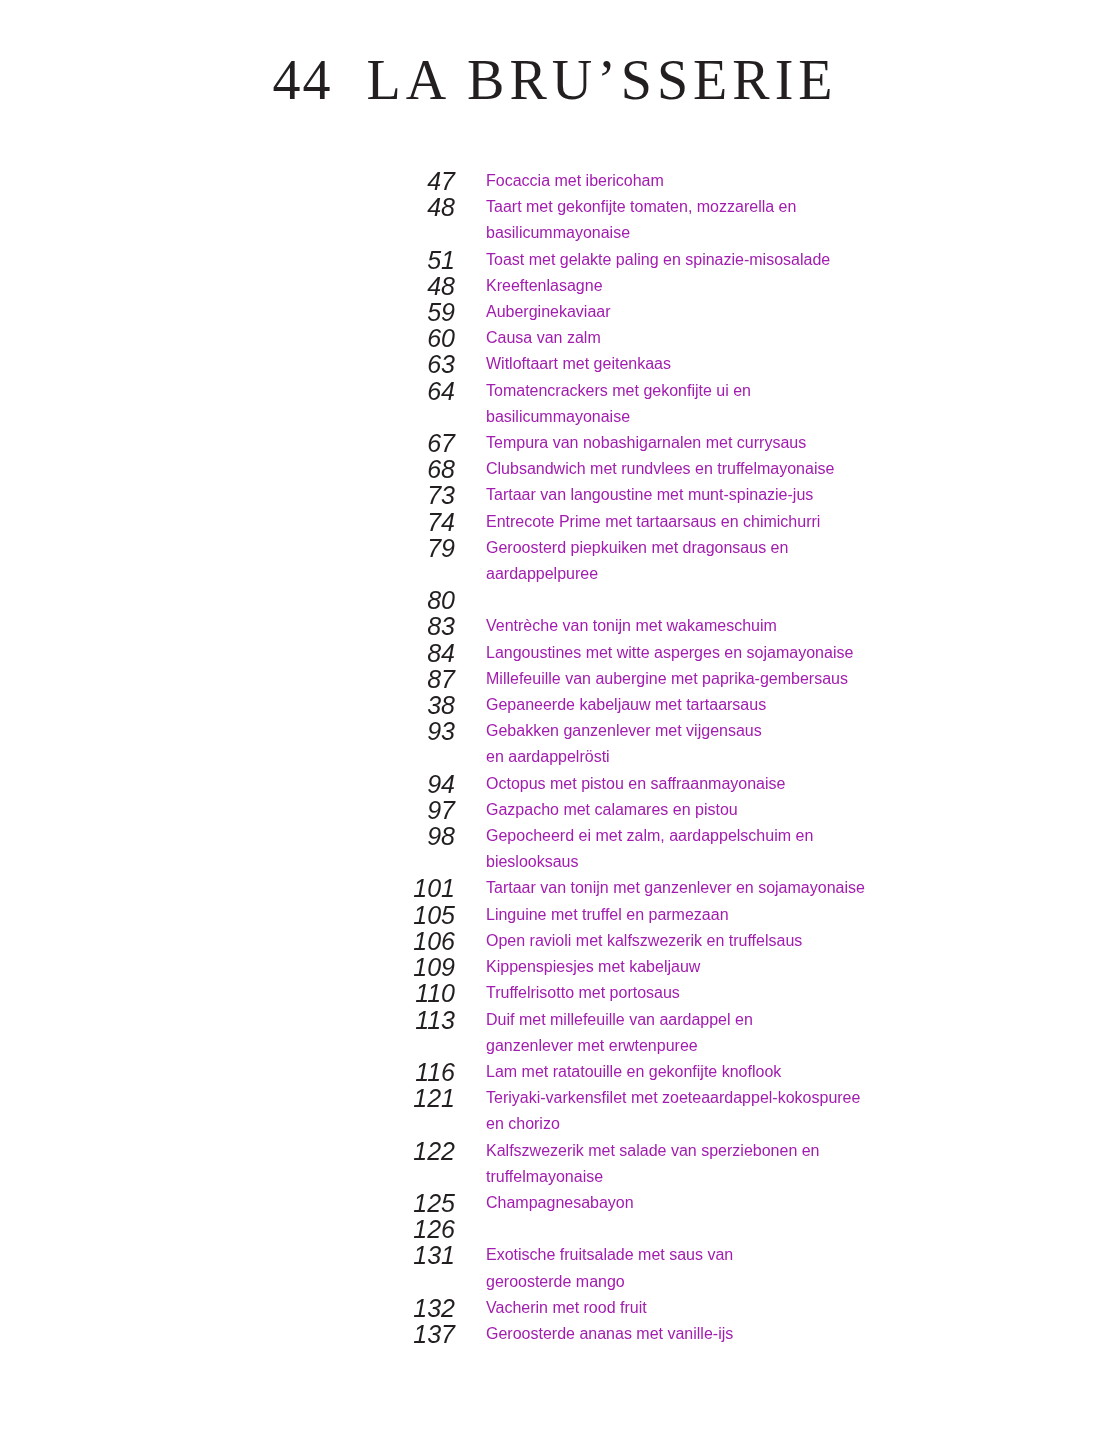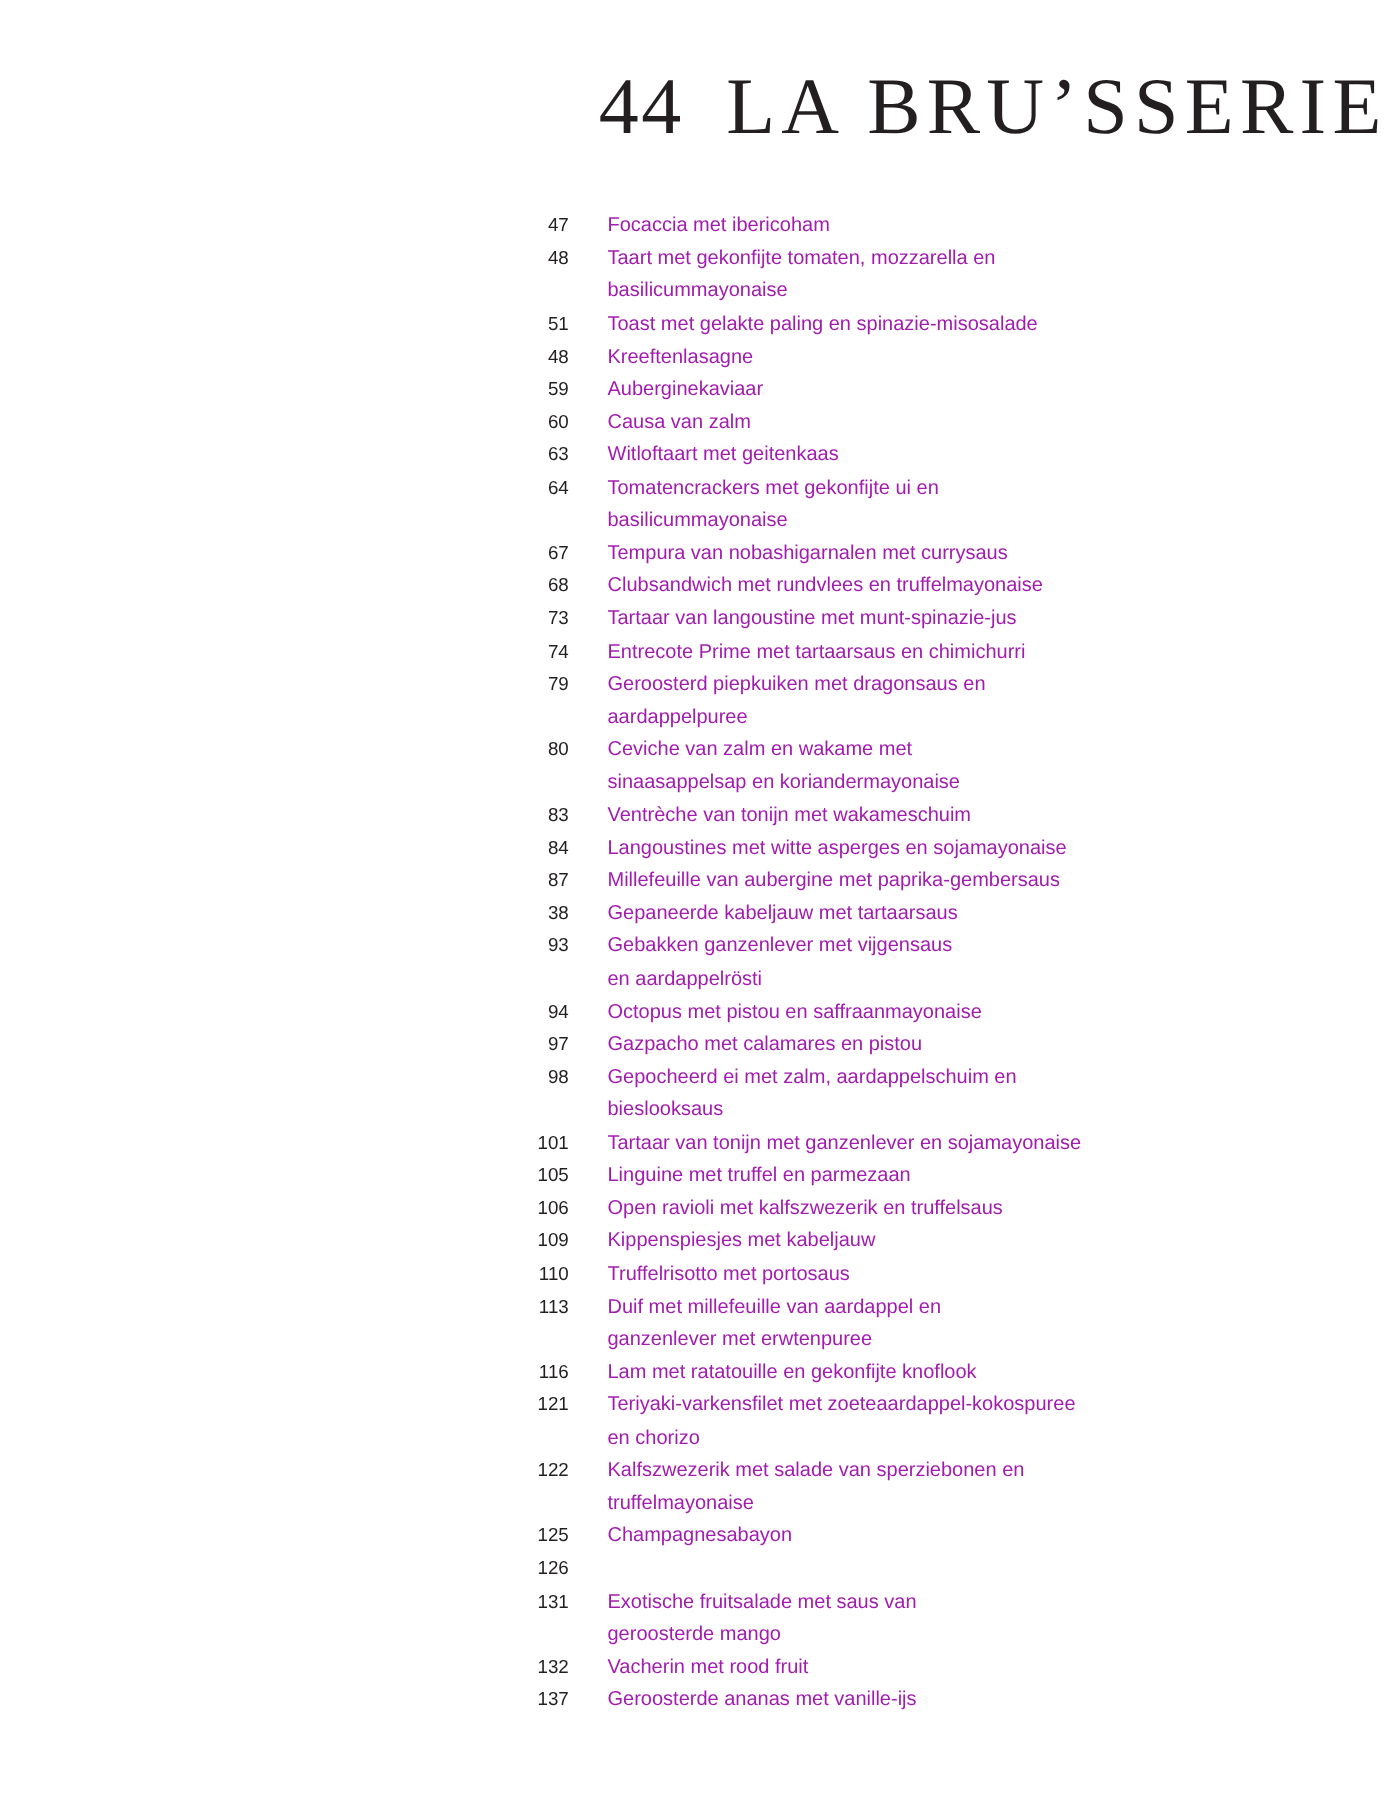--- a/index.html
+++ b/index.html
@@ -14,23 +14,23 @@
     background: #ffffff;
     overflow: hidden;
     font-family: "Liberation Sans", sans-serif;
     color: #231f20;
   }
   .title-row {
     position: absolute;
     top: 48px;
     left: 0;
     width: 1110px;
-    text-align: right;
+    text-align: center;
     font-family: "Liberation Serif", serif;
-    font-size: 64px;
+    font-size: 56px;
     letter-spacing: 2px;
     color: #231f20;
     white-space: nowrap;
   }
   .title-num {
     font-family: "Liberation Serif", serif;
     margin-right: 34px;
   }
   .title-name {
     font-family: "Liberation Serif", serif;
@@ -44,24 +44,25 @@
   }
   .toc-row {
     display: flex;
     align-items: flex-start;
     margin-bottom: 0px;
   }
   .toc-num {
     width: 72px;
     flex: 0 0 72px;
     text-align: right;
-    font-size: 15px;
+    font-size: 25px;
     line-height: 26.2px;
     padding-right: 0;
     color: #231f20;
+    font-style: italic;
   }
   .toc-text {
     flex: 1 1 auto;
     padding-left: 31px;
     font-size: 16px;
     line-height: 26.2px;
     color: #a21caf;
   }
   .toc-text .line2 {
     display: block;
@@ -124,21 +125,20 @@
       <div class="toc-row">
         <div class="toc-num">74</div>
         <div class="toc-text"><span>Entrecote Prime met tartaarsaus en chimichurri</span></div>
       </div>
       <div class="toc-row">
         <div class="toc-num">79</div>
         <div class="toc-text"><span>Geroosterd piepkuiken met dragonsaus en</span><span class="line2">aardappelpuree</span></div>
       </div>
       <div class="toc-row">
         <div class="toc-num">80</div>
-        <div class="toc-text"><span>Ceviche van zalm en wakame met</span><span class="line2">sinaasappelsap en koriandermayonaise</span></div>
       </div>
       <div class="toc-row">
         <div class="toc-num">83</div>
         <div class="toc-text"><span>Ventrèche van tonijn met wakameschuim</span></div>
       </div>
       <div class="toc-row">
         <div class="toc-num">84</div>
         <div class="toc-text"><span>Langoustines met witte asperges en sojamayonaise</span></div>
       </div>
       <div class="toc-row">

